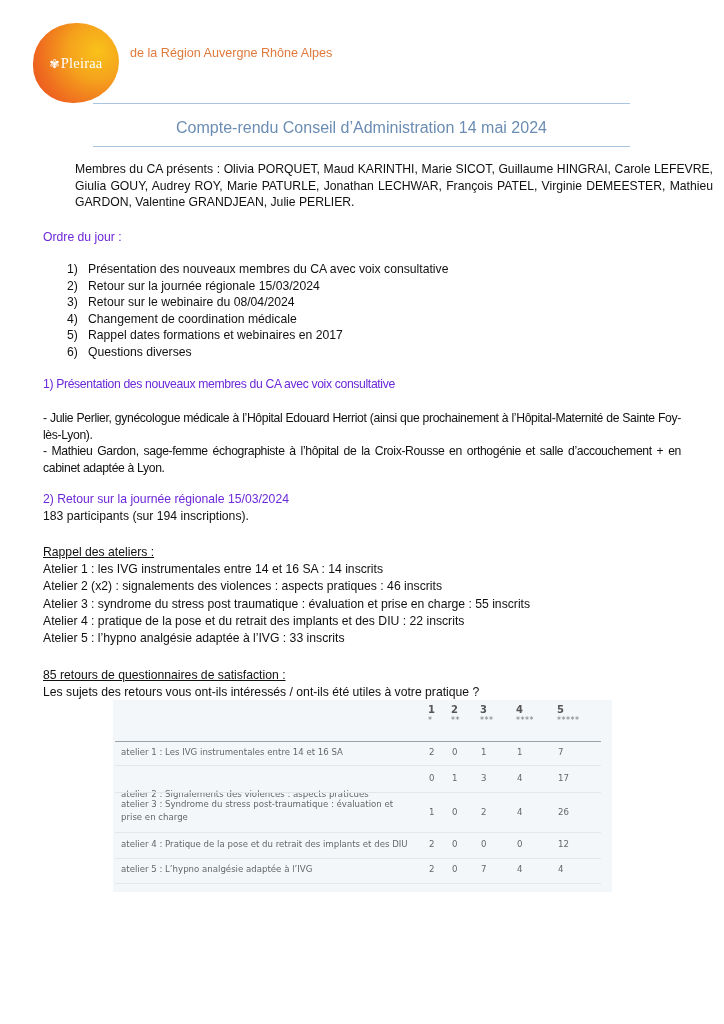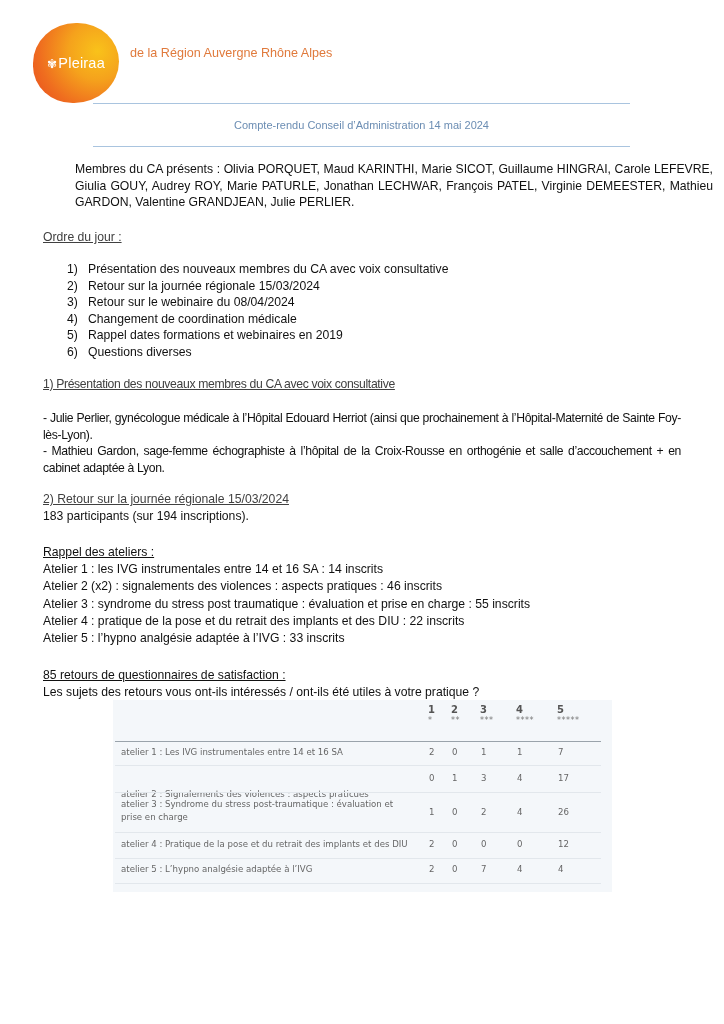--- a/index.html
+++ b/index.html
@@ -6,41 +6,41 @@
     html, body { width: 724px; height: 1024px; background: #ffffff; overflow: hidden; }
     body { position: relative; font-family: "Liberation Sans", sans-serif; color: #111; }
 
     .logo {
       position: absolute; left: 33px; top: 23px; width: 86px; height: 80px;
       border-radius: 50% 48% 52% 46%;
       background: radial-gradient(circle at 75% 35%, #f9c21a 0%, #f5a21c 35%, #ef6d1f 70%, #e84a1e 100%);
       display: flex; align-items: center; justify-content: center;
     }
     .logo-text {
-      font-family: Liberation Sans, sans-serif; color: #fff; font-size: 14.5px; letter-spacing: 0.2px;
+      font-family: Liberation Serif, serif; color: #fff; font-size: 14.5px; letter-spacing: 0.2px;
       margin-left: 0;
     }
     .logo-glyph { font-size: 12px; margin-right: 1px; }
 
     .org {
       position: absolute; left: 130px; top: 44px; color: #e07a3c; font-size: 12.6px; line-height: 18px;
     }
 
     .hr { position: absolute; left: 93px; width: 537px; height: 1px; background: #a9c4df; }
     .hr.top { top: 103px; }
     .hr.bottom { top: 146px; }
 
     .doc-title {
       position: absolute; left: 93px; width: 537px; top: 119px; text-align: center;
-      color: #6b8db3; font-size: 11px;
+      color: #6b8db3; font-size: 16px;
     }
 
     .txt { position: absolute; left: 43px; font-size: 12.2px; line-height: 16.6px; color: #111; }
     .justify { width: 638px; text-align: justify; }
-    .link { color: #404040; text-decoration: underline; }
+    .link { color: #6d28d9; }
     .u { text-decoration: underline; }
 
     .agenda { position: absolute; left: 67px; top: 261px; font-size: 12.2px; line-height: 16.5px; }
     .agenda-item { display: flex; }
     .agenda-num { width: 21px; }
 
     .table-wrap {
       position: absolute; left: 113px; top: 700px; width: 499px; height: 192px; background: #f4f7fa;
     }
     .th { position: absolute; top: 704px; font-size: 10px; color: #555; font-family: "DejaVu Sans", sans-serif; }
@@ -80,21 +80,21 @@
   <div class="agenda-item">
       <span class="agenda-num">3)</span>
       <span>Retour sur le webinaire du 08/04/2024</span>
     </div>
   <div class="agenda-item">
       <span class="agenda-num">4)</span>
       <span>Changement de coordination médicale</span>
     </div>
   <div class="agenda-item">
       <span class="agenda-num">5)</span>
-      <span>Rappel dates formations et webinaires en 2019</span>
+      <span>Rappel dates formations et webinaires en 2017</span>
     </div>
   <div class="agenda-item">
       <span class="agenda-num">6)</span>
       <span>Questions diverses</span>
     </div>
 </div>
 
 <div class="txt" style="top:376px; font-family:'Liberation Sans Narrow','Liberation Sans',sans-serif; letter-spacing:-0.35px;"><span class="link">1) Présentation des nouveaux membres du CA avec voix consultative</span></div>
 <div class="txt justify" style="top:410px; letter-spacing:-0.35px;">- Julie Perlier, gynécologue médicale à l’Hôpital Edouard Herriot (ainsi que prochainement à l’Hôpital-Maternité de Sainte Foy-lès-Lyon).</div>
 <div class="txt justify" style="top:443px; letter-spacing:-0.35px;">- Mathieu Gardon, sage-femme échographiste à l’hôpital de la Croix-Rousse en orthogénie et salle d’accouchement + en cabinet adaptée à Lyon.</div>

